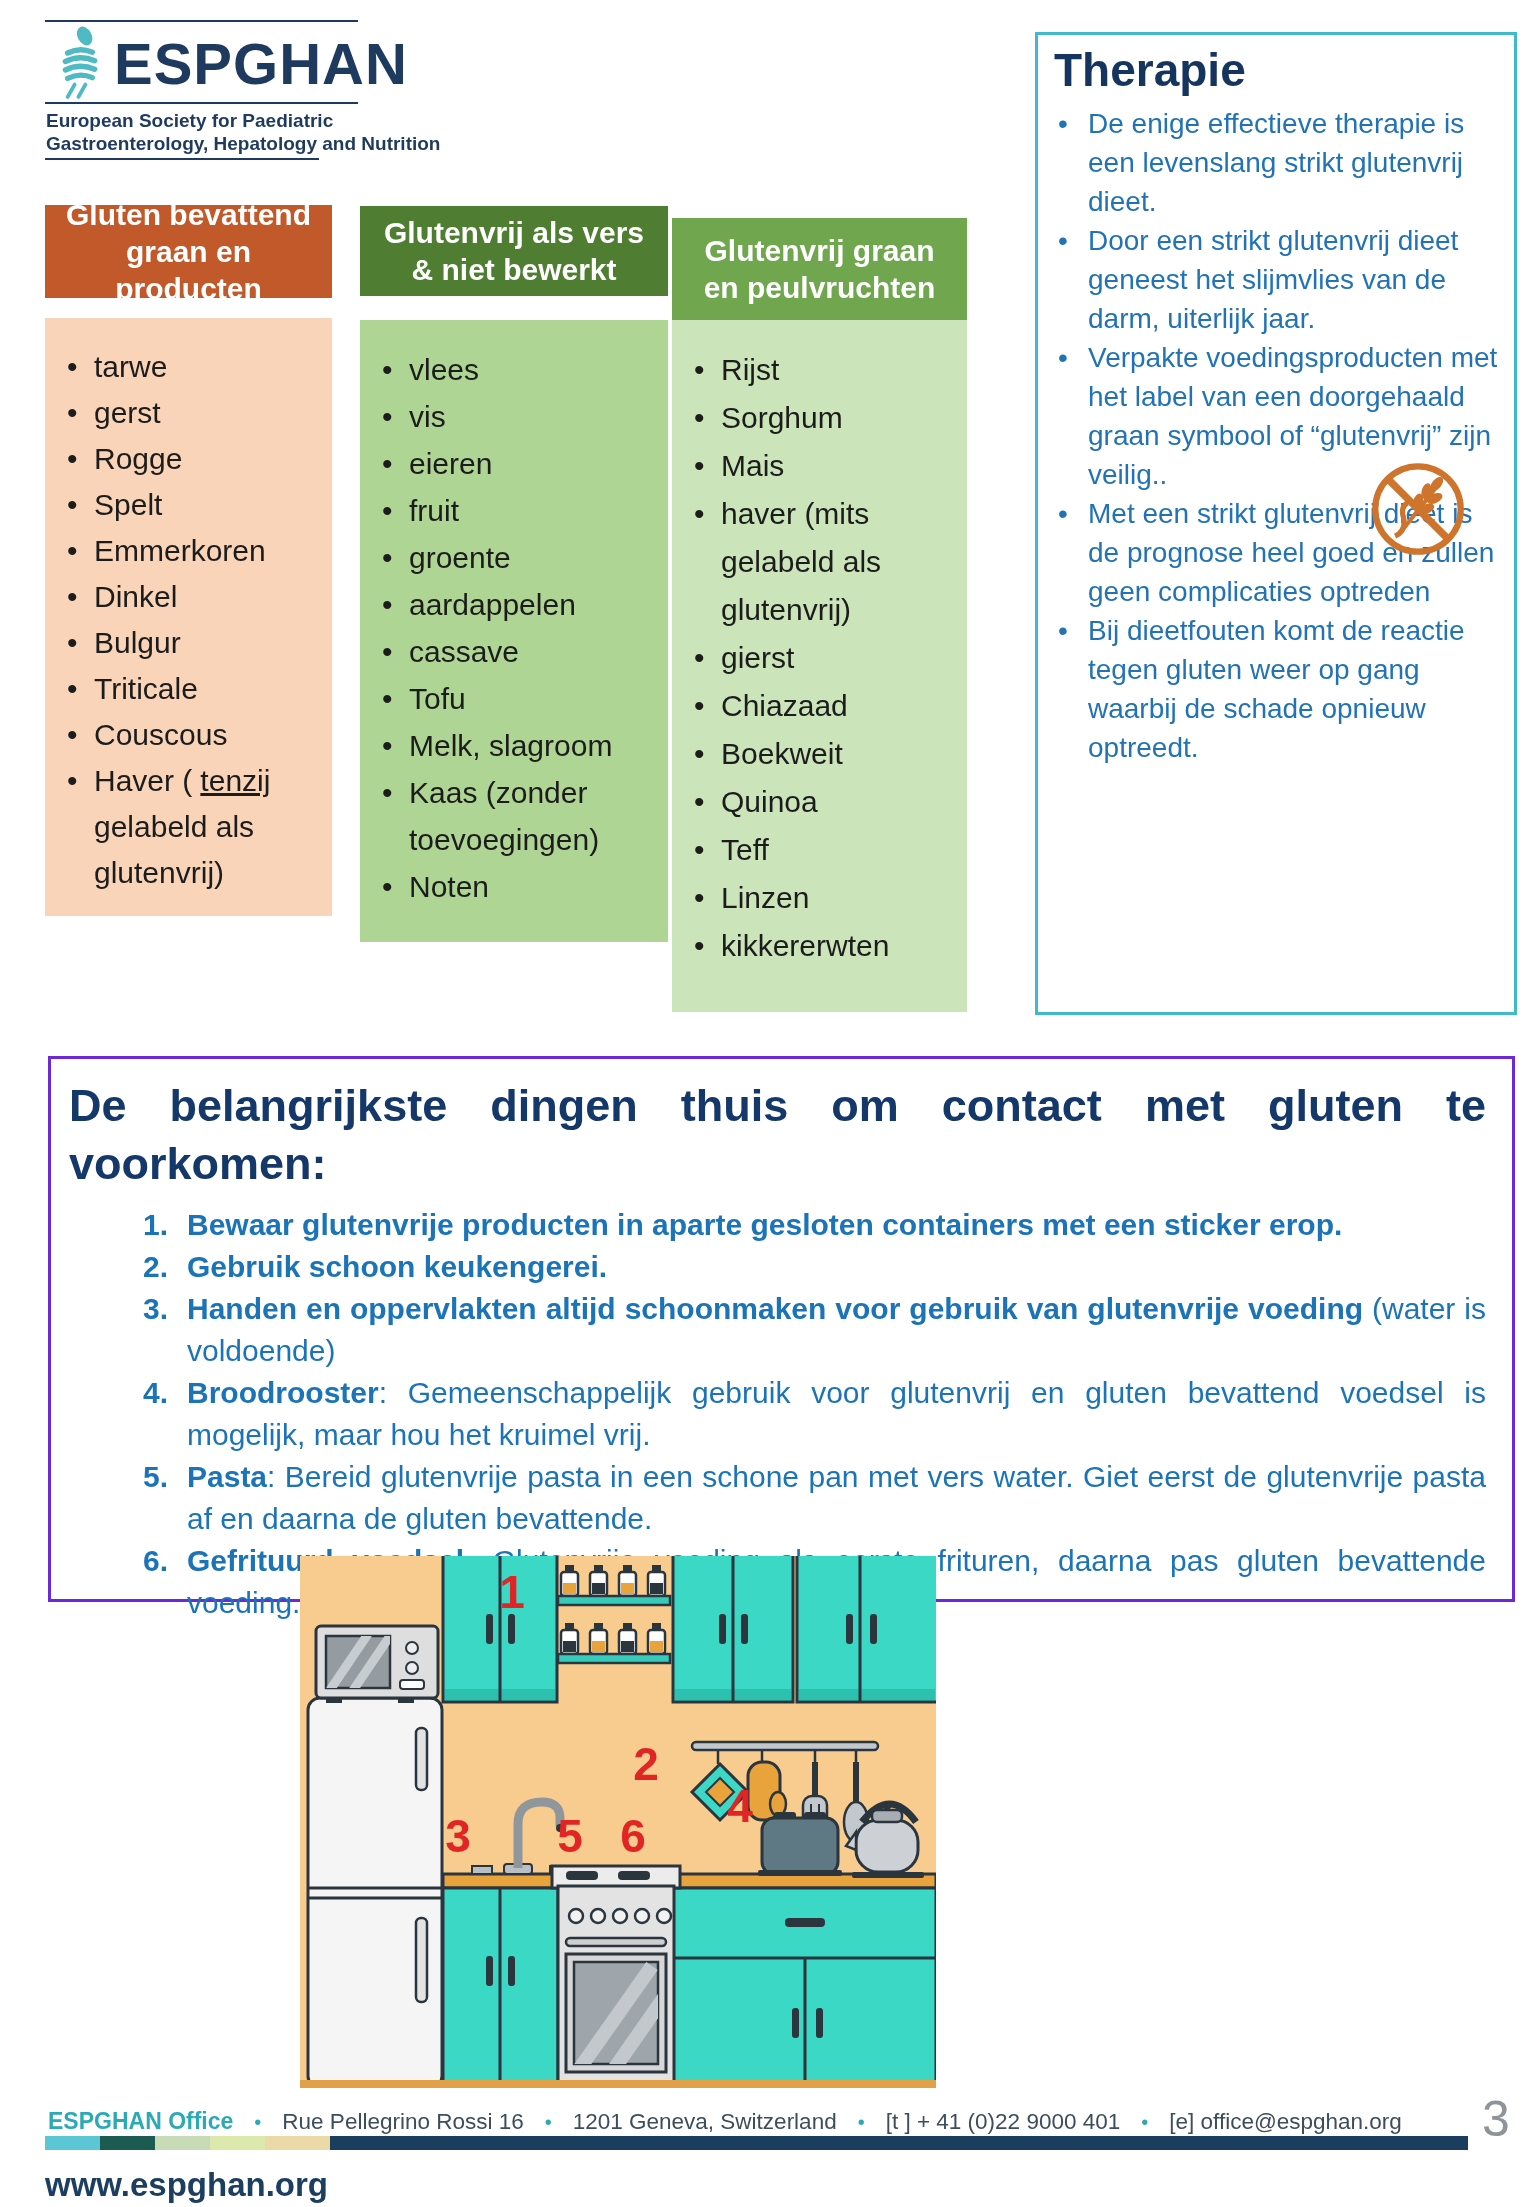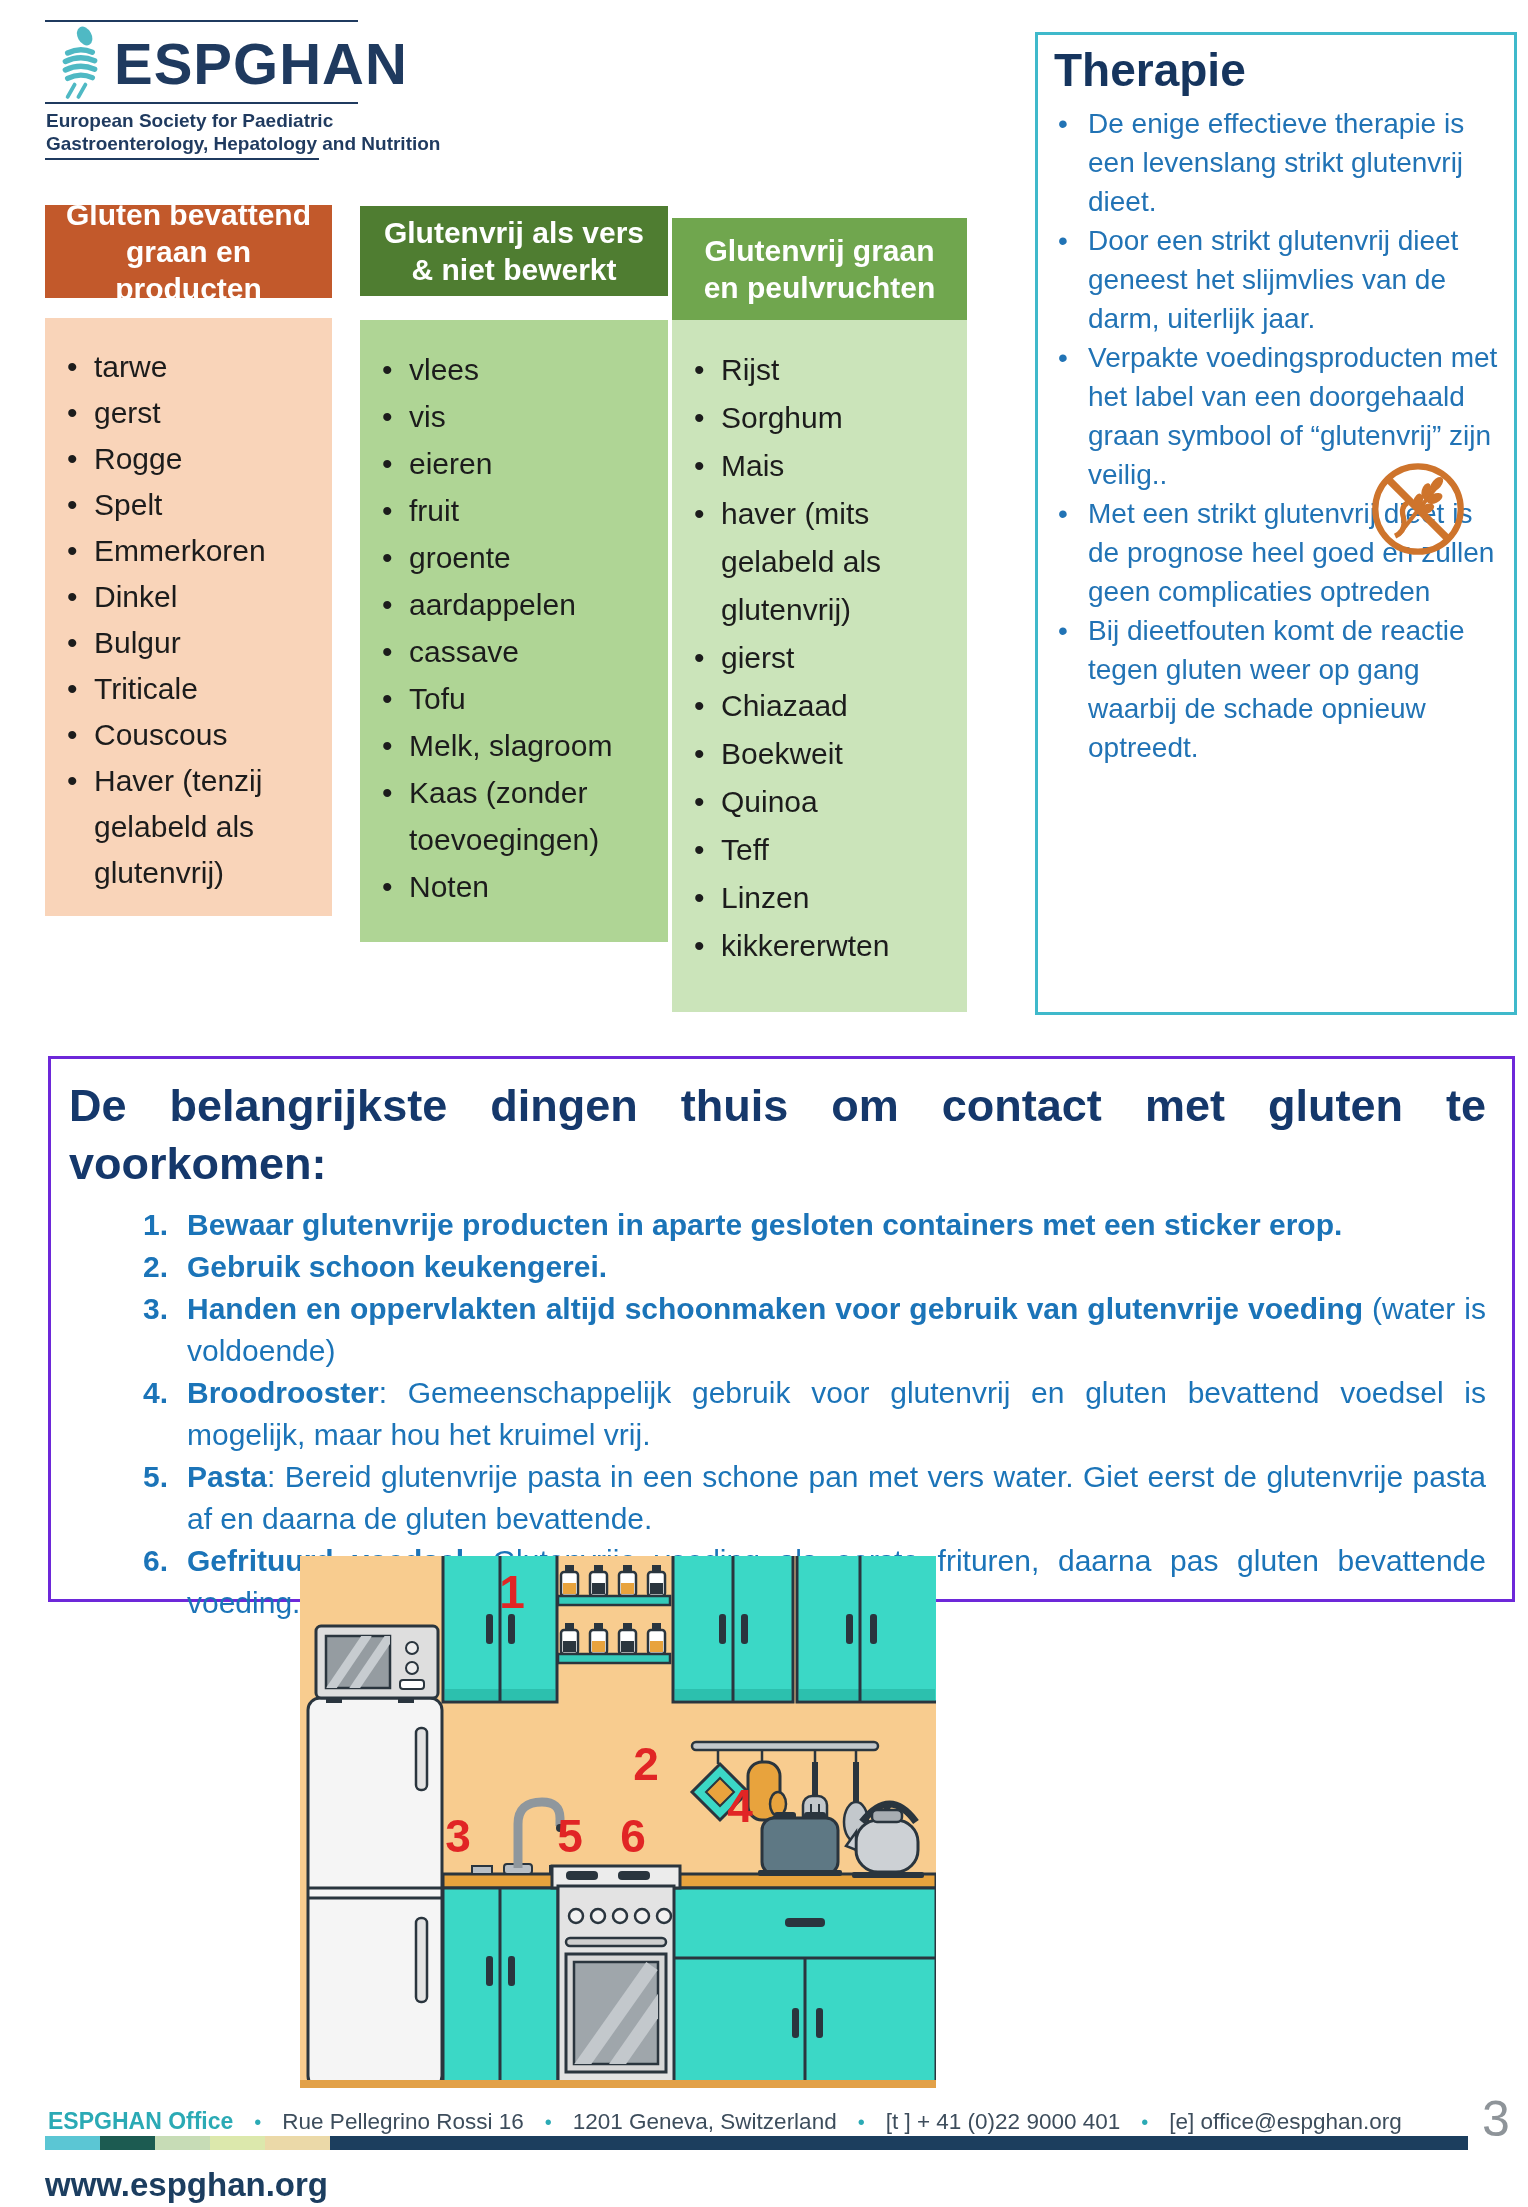--- a/index.html
+++ b/index.html
@@ -27,21 +27,21 @@
   .col-body li::before{content:"\2022";position:absolute;left:6px;}
   .c1h{left:45px;top:205px;width:287px;height:93px;background:#C2592B;}
   .c1b{left:45px;top:318px;width:287px;height:598px;background:#F9D4B9;}
   .c1b ul{line-height:46px;}
   .c2h{left:360px;top:206px;width:308px;height:90px;background:#4F7D31;}
   .c2b{left:360px;top:320px;width:308px;height:622px;background:#AFD595;}
   .c2b ul{line-height:47px;}
   .c3h{left:672px;top:218px;width:295px;height:102px;background:#70A64E;}
   .c3b{left:672px;top:320px;width:295px;height:692px;background:#CBE4BA;}
   .c3b ul{line-height:48px;}
-  .u{}
+  .u{text-decoration:underline;margin-left:8px;}
 
   
   .therapy{position:absolute;left:1035px;top:32px;width:482px;height:983px;
            border:3px solid #3FB9CB;box-sizing:border-box;padding:8px 12px 0 16px;}
   .therapy h2{margin:2px 0 8px 0;font-size:46px;line-height:1.1;color:#16355E;}
   .therapy ul{margin:0;padding:0;list-style:none;font-size:28px;line-height:39px;color:#2173B5;}
   .therapy li{position:relative;padding-left:34px;}
   .therapy li::before{content:"\2022";position:absolute;left:4px;}
   .gf-icon{position:absolute;left:330px;top:424px;width:100px;height:100px;}
 

